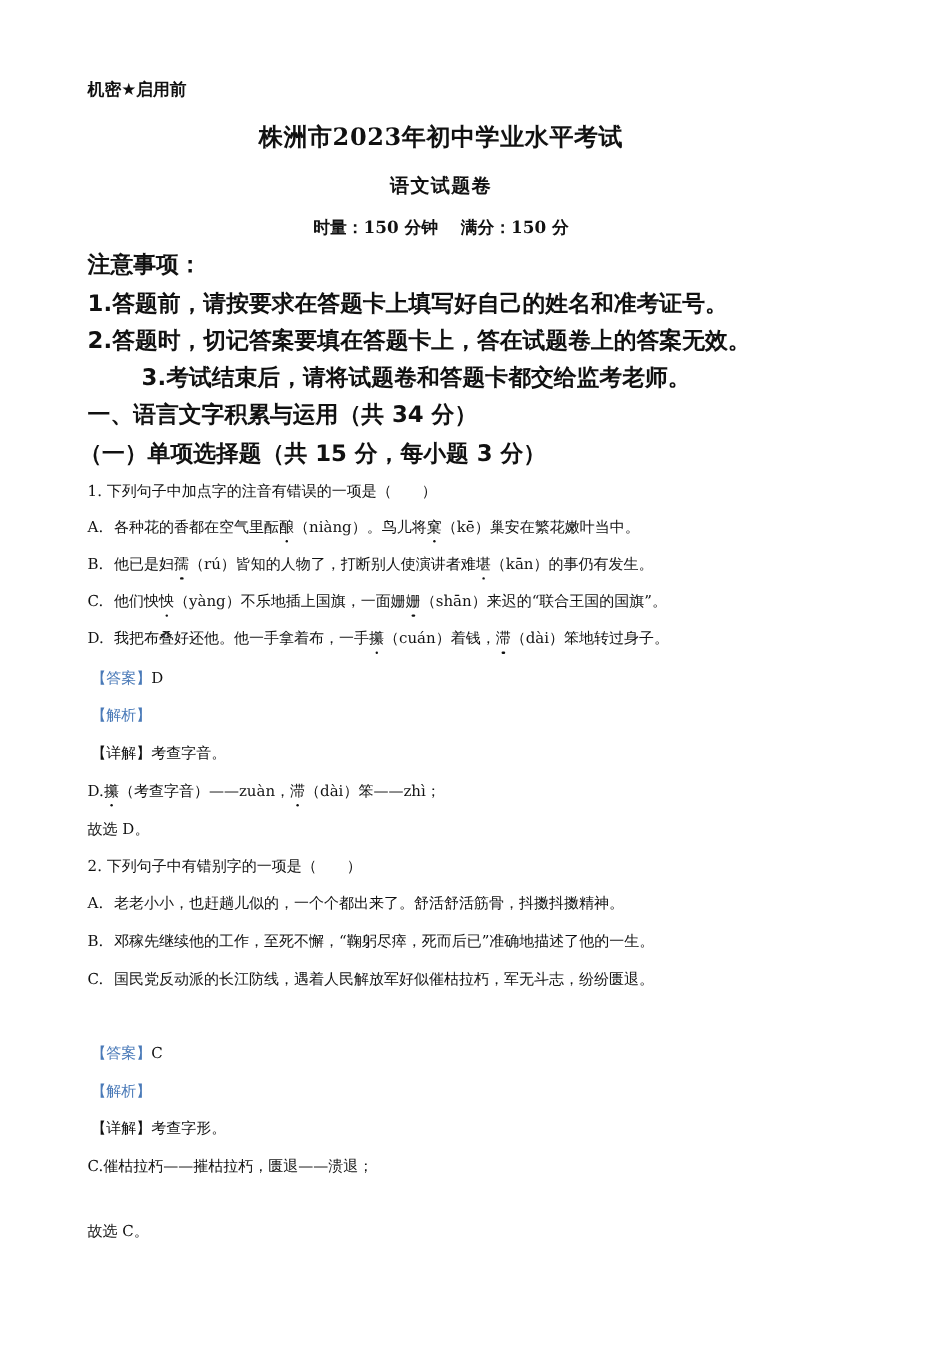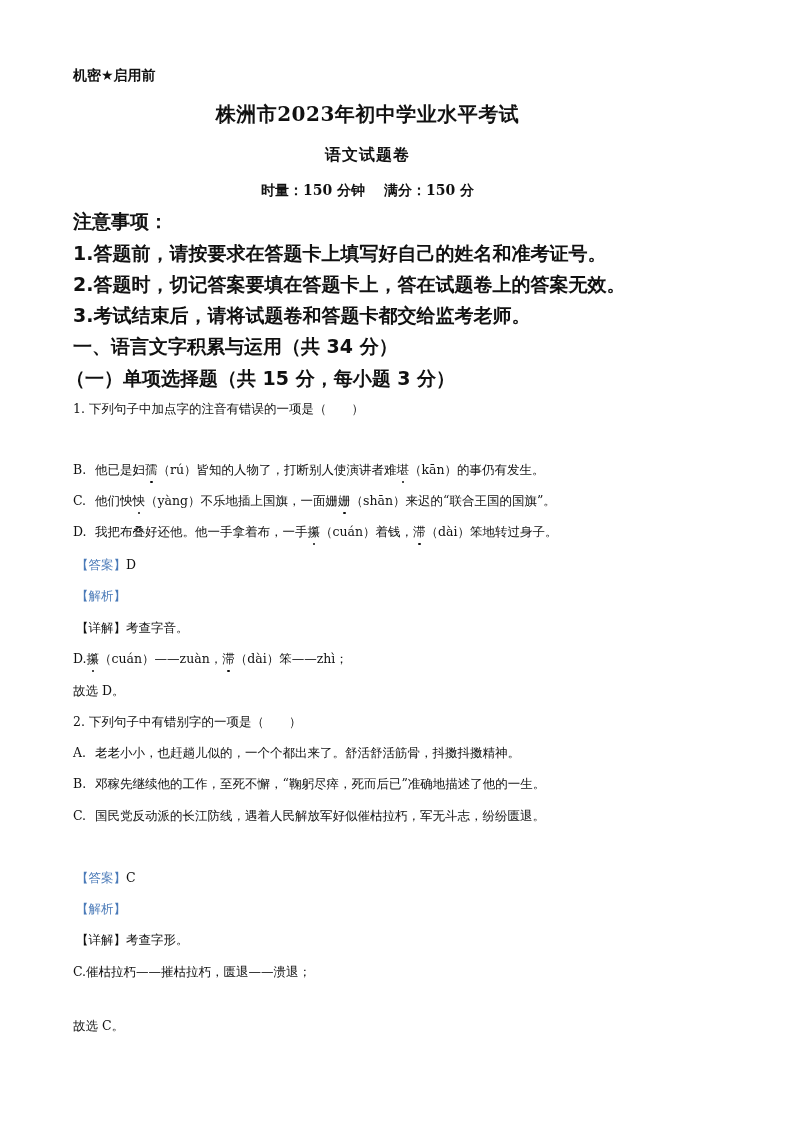--- a/index.html
+++ b/index.html
@@ -95,27 +95,30 @@
 <div class="page">
 
   <div class="line bold" style="top:66px; font-size:14px;">机密★启用前</div>
   <div class="line center title1" style="top:101px;">株洲市2023年初中学业水平考试</div>
   <div class="line center title2" style="top:142px;">语文试题卷</div>
   <div class="line center subtitle" style="top:180px;">时量：150 分钟　 满分：150 分</div>
 
   <div class="line bold notice" style="top:211px;">注意事项：</div>
   <div class="line bold notice" style="top:243px;">1.答题前，请按要求在答题卡上填写好自己的姓名和准考证号。</div>
   <div class="line bold notice" style="top:274px;">2.答题时，切记答案要填在答题卡上，答在试题卷上的答案无效。</div>
-  <div class="line bold notice" style="top:305px;">3.考试结束后，请将试题卷和答题卡都交给监考老师。</div>
+  <div class="line bold notice" style="top:305px;margin-left:45px;">3.考试结束后，请将试题卷和答题卡都交给监考老师。</div>
 
   <div class="line bold notice" style="top:336px;">一、语言文字积累与运用（共 34 分）</div>
   <div class="line bold notice" style="top:368px; left:66px;">（一）单项选择题（共 15 分，每小题 3 分）</div>
 
   <div class="line q" style="top:400px;">1. 下列句子中加点字的注音有错误的一项是（　　）</div>
 
+  <div class="line q" style="top:430px;">
+    <span class="opt-label">A.</span><span>各种花的香都在空气里酝</span><span class="dot">酿</span><span>（niàng）。鸟儿将</span><span class="dot">窠</span><span>（kē）巢安在繁花嫩叶当中。</span>
+  </div>
 
   <div class="line q" style="top:461px;">
     <span class="opt-label">B.</span><span>他已是妇</span><span class="dot">孺</span><span>（rú）皆知的人物了，打断别人使演讲者难</span><span class="dot">堪</span><span>（kān）的事仍有发生。</span>
   </div>
 
   <div class="line q" style="top:492px;">
     <span class="opt-label">C.</span><span>他们怏</span><span class="dot">怏</span><span>（yàng）不乐地插上国旗，一面姗</span><span class="dot">姗</span><span>（shān）来迟的“联合王国的国旗”。</span>
   </div>
 
   <div class="line q" style="top:523px;">
@@ -123,21 +126,21 @@
   </div>
 
   <div class="line q" style="top:556px; left:76px;">
     <span class="tag">【答案】</span><span>D</span>
   </div>
   <div class="line q tag" style="top:587px; left:76px;">【解析】</div>
   <div class="line q" style="top:619px; left:76px;">
     <span>【详解】</span><span>考查字音。</span>
   </div>
   <div class="line q" style="top:650px;">
-    <span>D.</span><span class="dot">攥</span><span>（cuán）——zuàn，</span><span class="dot">滞</span><span>（dài）笨——zhì；</span>
+    <span>D.</span><span class="dot">攥</span><span>（考查字音）——zuàn，</span><span class="dot">滞</span><span>（dài）笨——zhì；</span>
   </div>
   <div class="line q" style="top:682px;">故选 D。</div>
 
   <div class="line q" style="top:713px;">2. 下列句子中有错别字的一项是（　　）</div>
 
   <div class="line q" style="top:744px;">
     <span class="opt-label">A.</span><span>老老小小，也赶趟儿似的，一个个都出来了。舒活舒活筋骨，抖擞抖擞精神。</span>
   </div>
   <div class="line q" style="top:775px;">
     <span class="opt-label">B.</span><span>邓稼先继续他的工作，至死不懈，“鞠躬尽瘁，死而后已”准确地描述了他的一生。</span>

